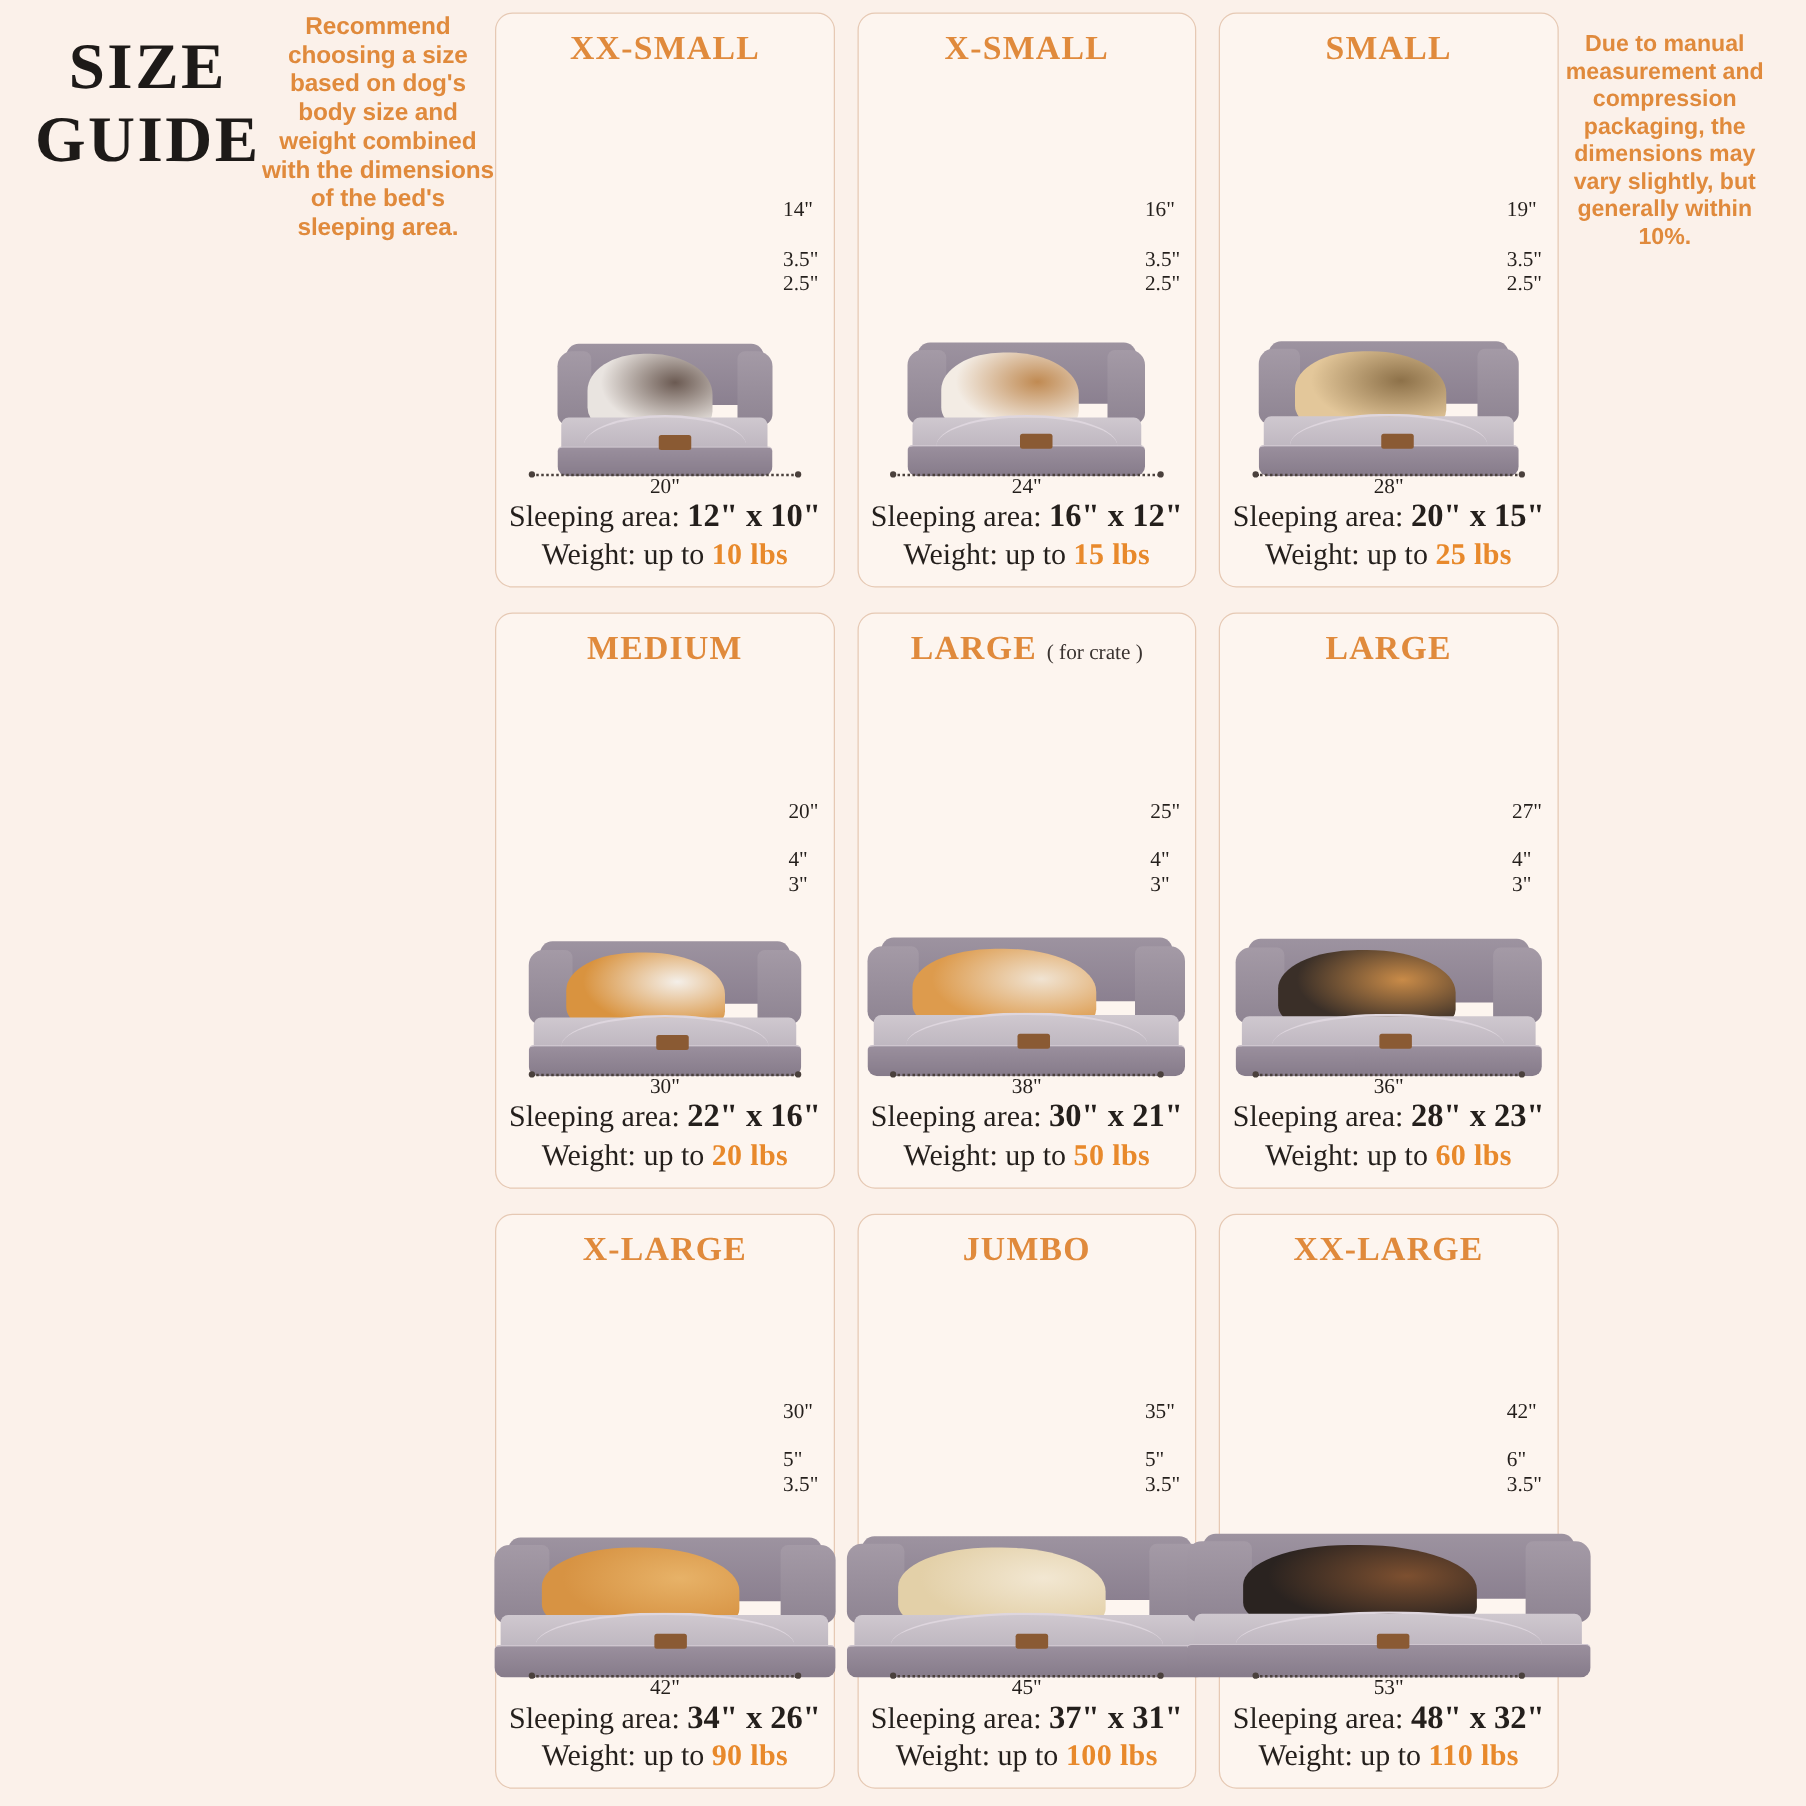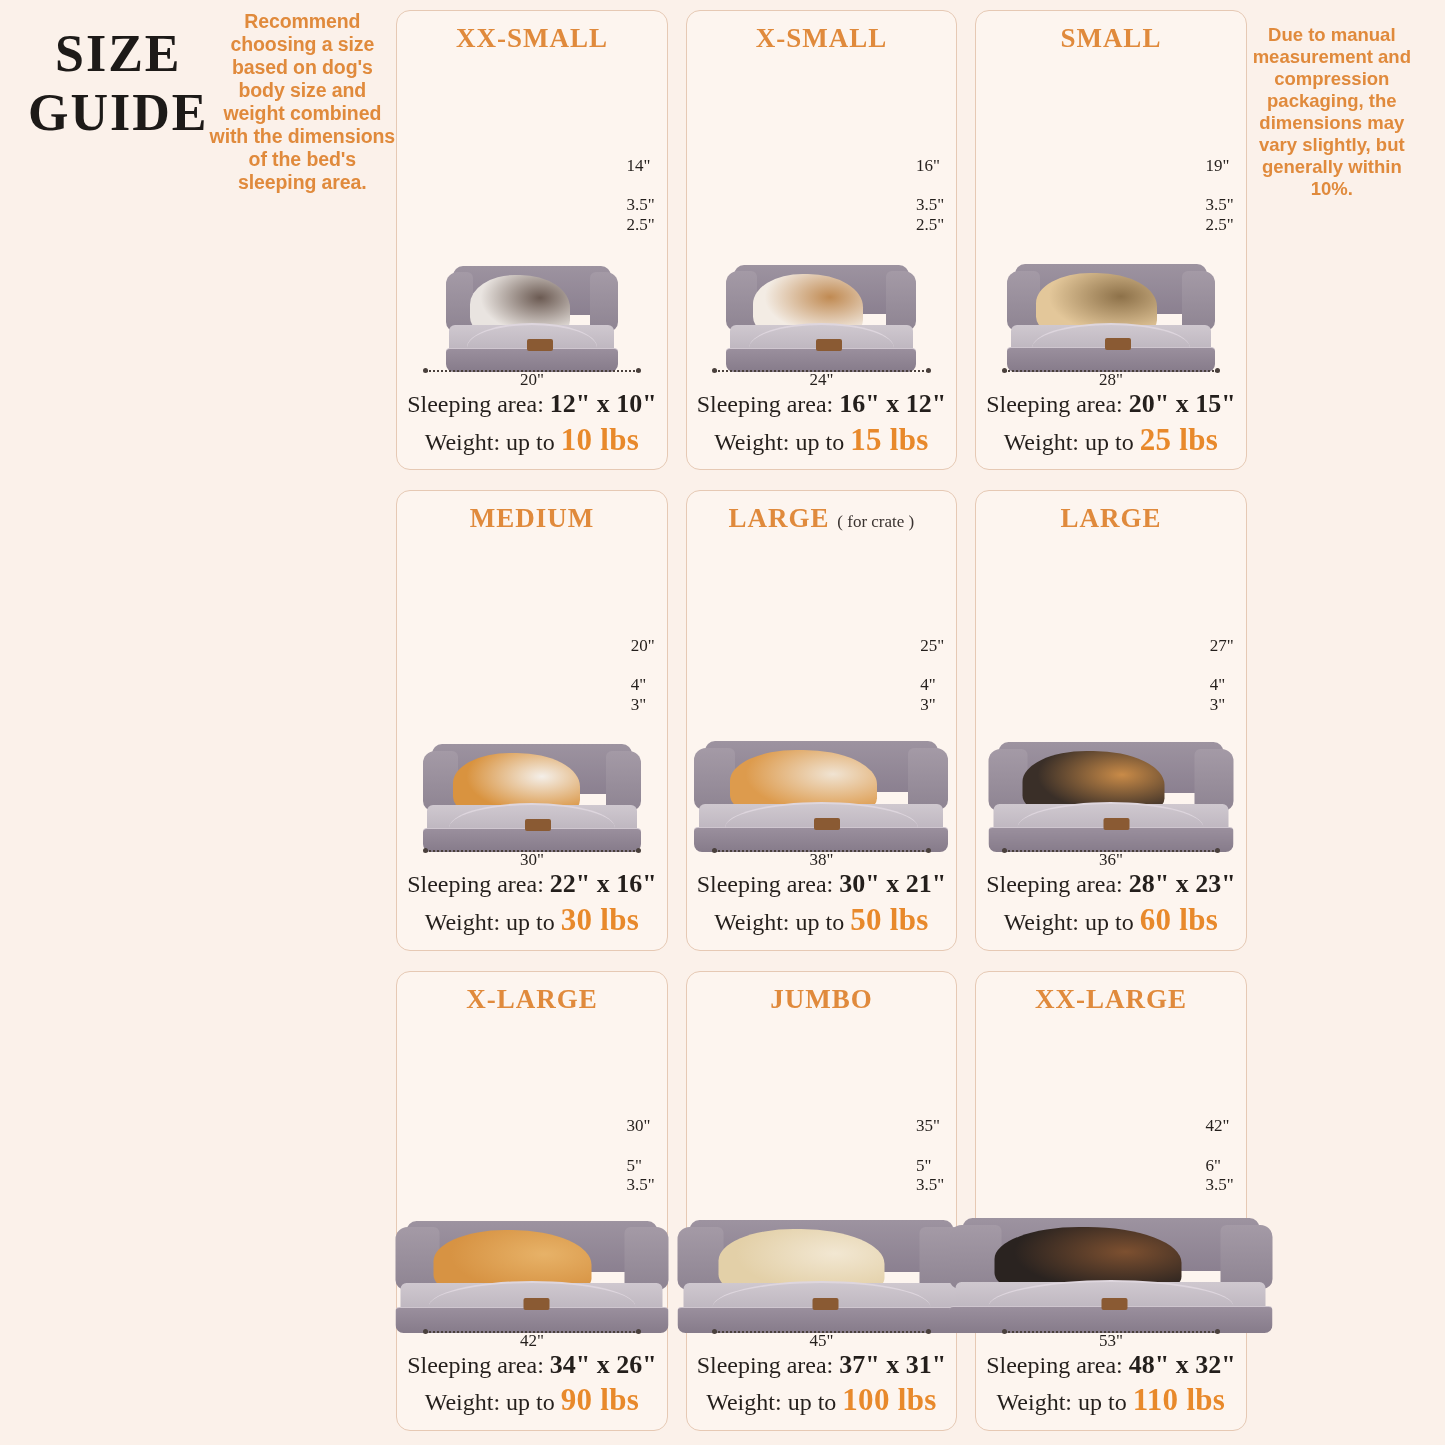--- a/index.html
+++ b/index.html
@@ -83,21 +83,21 @@
   }
   .spec-line{
     font-size:24px;
     line-height:1.25;
     white-space:nowrap;
   }
   .spec-line .val{font-weight:bold;font-size:26px;}
   .spec-line .lbs{
     color:#e8892b;
     font-weight:bold;
-    font-size:31px;
+    font-size:24px;
     letter-spacing:0.3px;
   }
   .footer{
     text-align:center;
     font-family:"Liberation Sans", sans-serif;
     font-weight:bold;
     font-size:18.5px;
     color:#e08a3c;
     margin-top:14px;
     margin-bottom:6px;
@@ -359,21 +359,21 @@
       <div class="width-label">30"</div>
     </div>
     <div class="specs">
       <div class="spec-line">
         <span>Sleeping area:</span>
         <span class="val">22" x 16"</span>
       </div>
       <div class="spec-line">
         <span>Weight:</span>
         <span>up to</span>
-        <span class="lbs">30 lbs</span>
+        <span class="lbs">20 lbs</span>
       </div>
     </div>
   </div>
 
   <div class="card">
     <div class="card-title">
       <span>LARGE</span>
       <span class="note"> ( for crate )</span>
     </div>
     <div class="illus">

